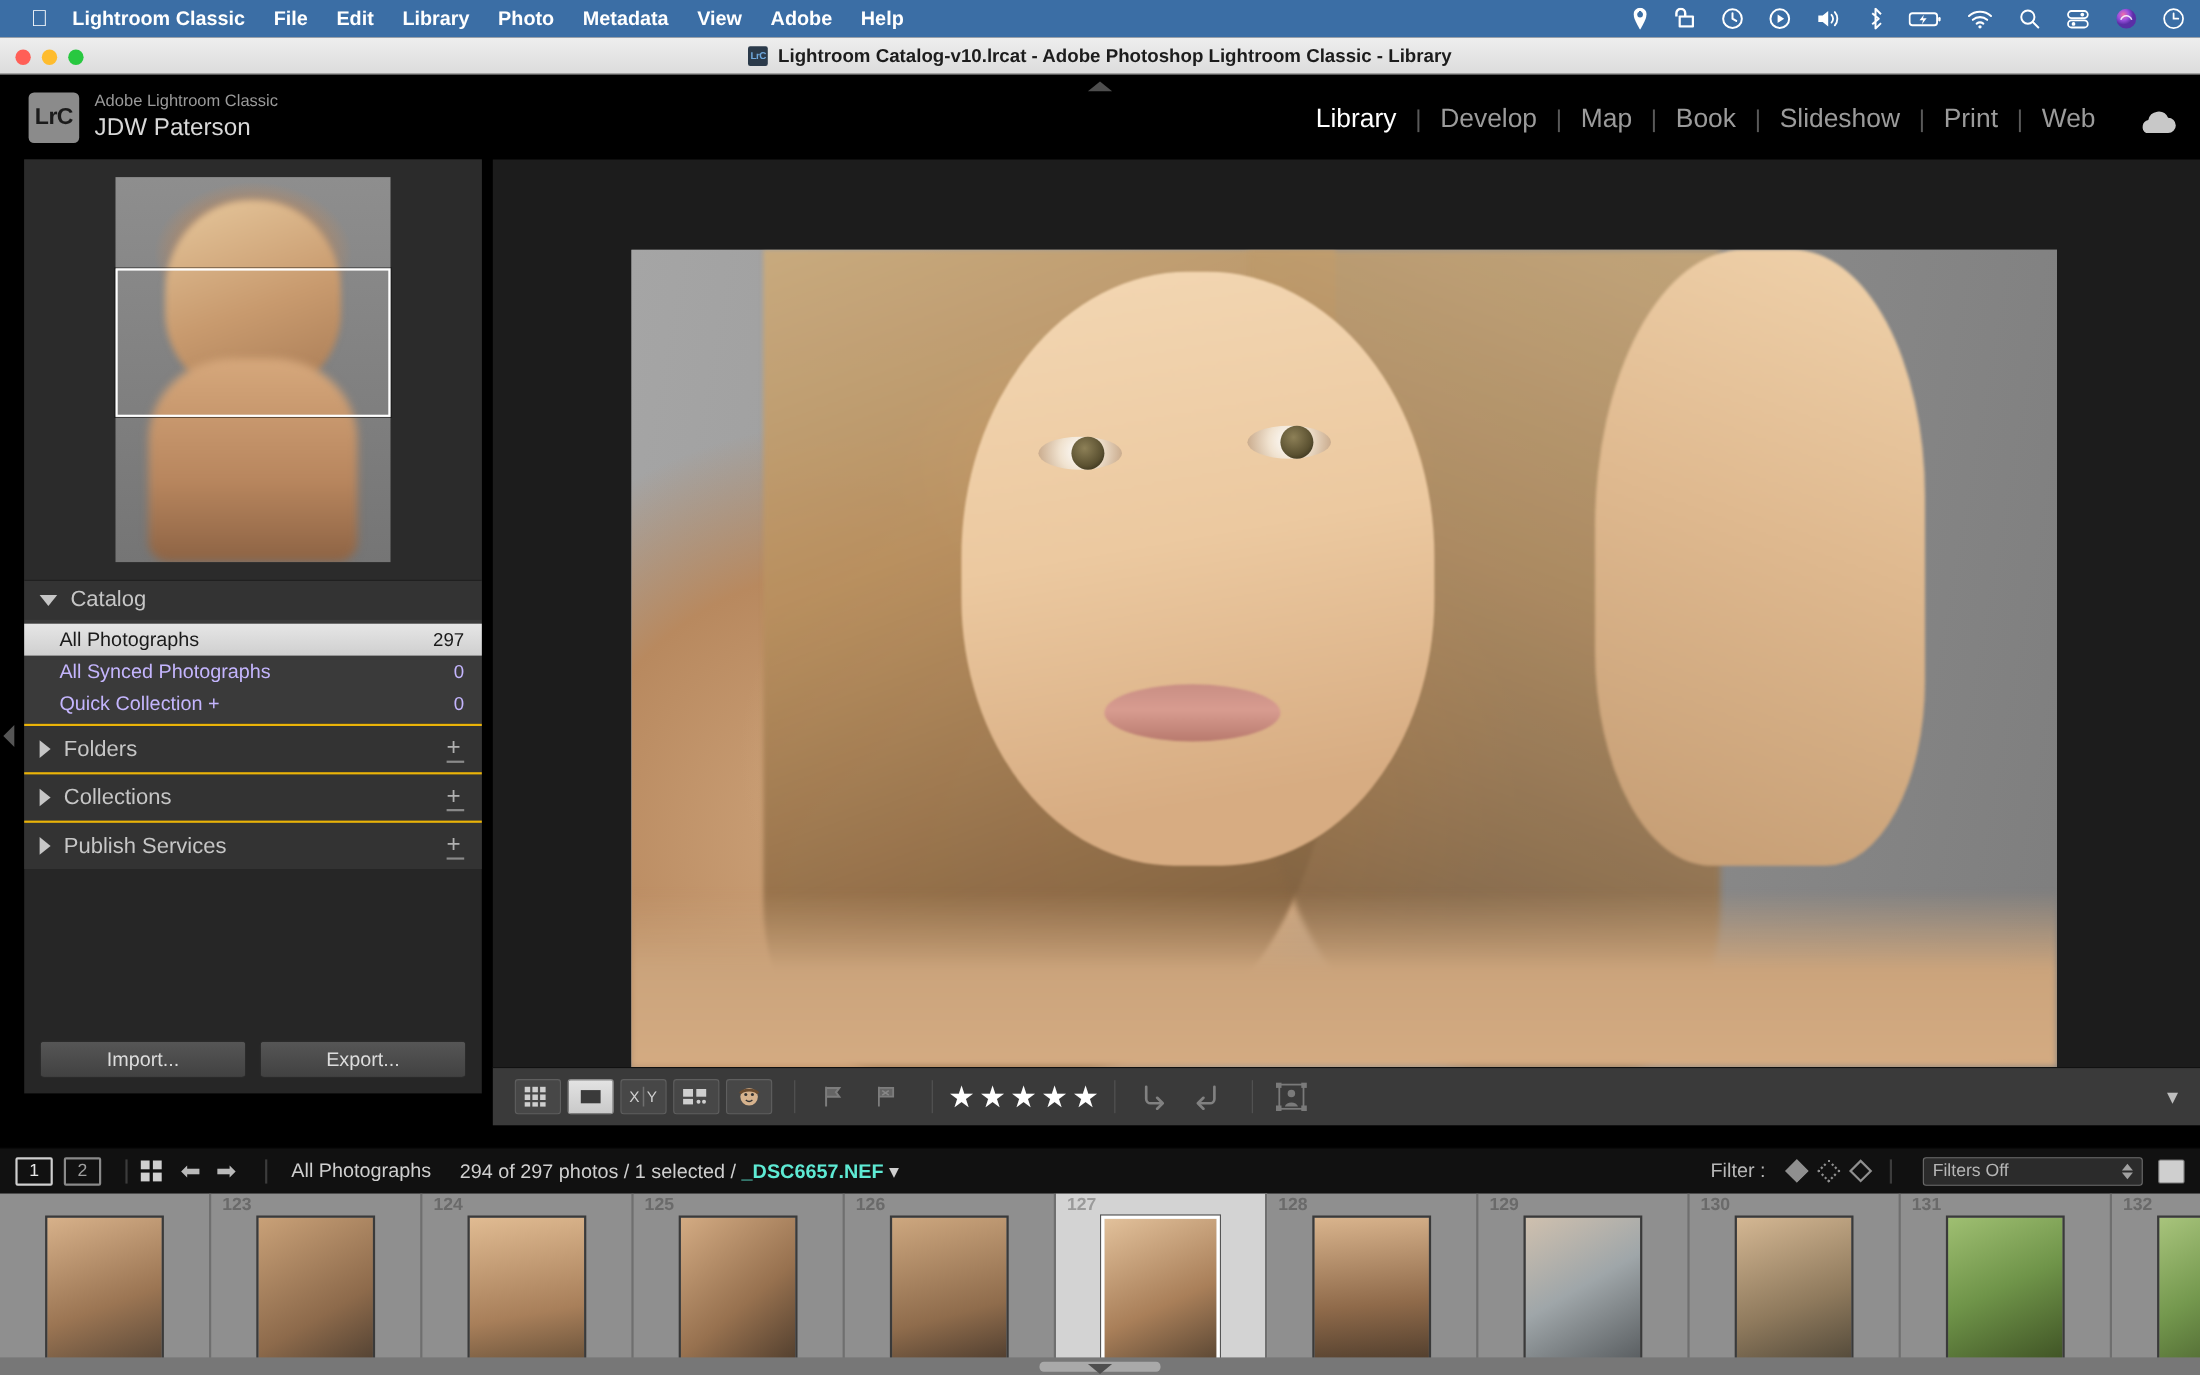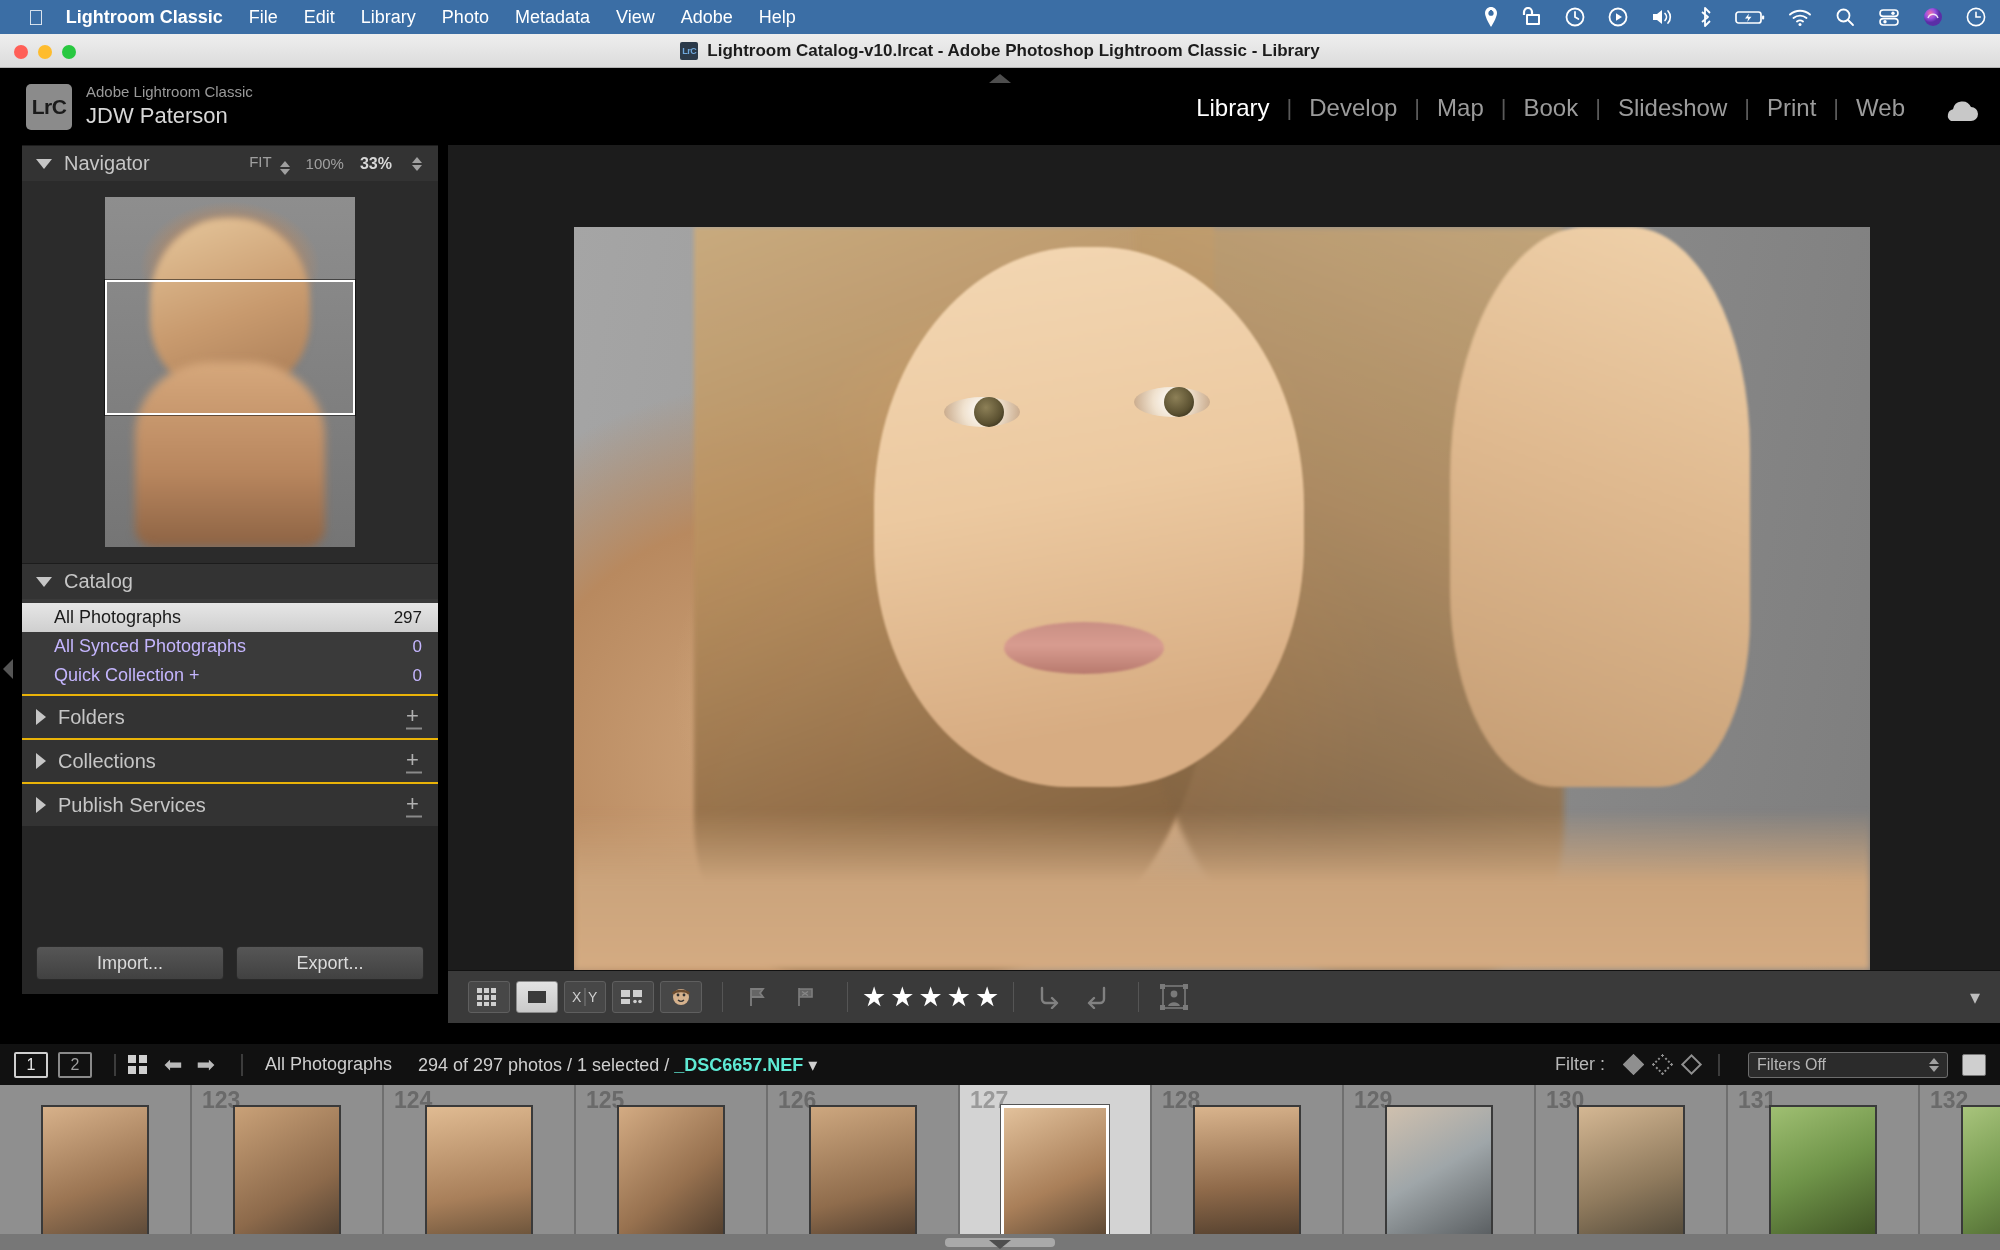--- a/index.html
+++ b/index.html
@@ -12,21 +12,21 @@
 
   
   .macbar {
     position: absolute; left: 0; top: 0; width: 2000px; height: 34px;
     background: #3b6ea5;
     display: flex; align-items: center;
     color: #fff; font-size: 18px;
     padding: 0 14px;
   }
   .macbar .apple { font-size: 21px; margin: 0 22px 0 14px; line-height: 1; }
-  .macbar .mi { margin-right: 26px; white-space: nowrap; }
+  .macbar .mi { margin-right: 26px; white-space: nowrap; font-weight: bold; }
   .macbar .mi.bold { font-weight: bold; }
   .macbar .spacer { flex: 1; }
   .macbar .si {
     margin-left: 23px; display: inline-flex; align-items: center;
     justify-content: center; height: 24px;
   }
   .macbar .si svg { display: block; }
 
   
   .titlebar {
@@ -334,21 +334,21 @@
   }
   .cell {
     width: 192px; height: 196px; flex-shrink: 0;
     border-right: 2px solid #6f6f6f;
     position: relative;
     display: flex; flex-direction: column; align-items: center;
   }
   .cell.selected { background: #d3d3d3; }
   .cell .num {
     position: absolute; left: 10px; top: 2px;
-    font-size: 23px; font-weight: bold; color: #6a6a6a;
+    font-size: 16px; font-weight: bold; color: #6a6a6a;
   }
   .cell.selected .num { color: #9a9a9a; }
   .thumb {
     margin-top: 20px; width: 108px; height: 148px;
     border: 2px solid #3a3a3a; overflow: hidden; position: relative;
   }
   .cell.selected .thumb { border: 3px solid #ffffff; outline: 1px solid #555; }
   .p1 { background: linear-gradient(160deg,#d7b18a,#9b7553 55%,#4e4033); }
   .p2 { background: linear-gradient(150deg,#c9a178,#8d6a4b 60%,#473a2e); }
   .p3 { background: linear-gradient(170deg,#e0bb92,#a87f5a 60%,#5a4732); }
@@ -522,39 +522,20 @@
     </div>
     <div class="cloud-icon">
       <svg width="42" height="28" viewBox="0 0 42 28">
           <path d="M11 23h20a7 7 0 000-14 9.5 9.5 0 00-18 2.2A6.4 6.4 0 0011 23z" fill="#c8c8c8"></path>
         </svg>
     </div>
   </div>
 
   <div class="leftpanel">
 
-    <div class="panel-head">
-      <span class="tri-down"></span>
-      <span>Navigator</span>
-      <span class="zoomctl">
-        <span>
-          <span>FIT</span>
-          <span class="stepper">
-              <i class="up"></i>
-              <i class="dn"></i>
-            </span>
-        </span>
-        <span>100%</span>
-        <span class="zoomval">33%</span>
-        <span class="stepper">
-            <i class="up"></i>
-            <i class="dn"></i>
-          </span>
-      </span>
-    </div>
 
     <div class="navprev">
       <div class="navimg"></div>
       <div class="navbox"></div>
     </div>
 
     <div class="panel-head">
       <span class="tri-down"></span>
       <span>Catalog</span>
     </div>

